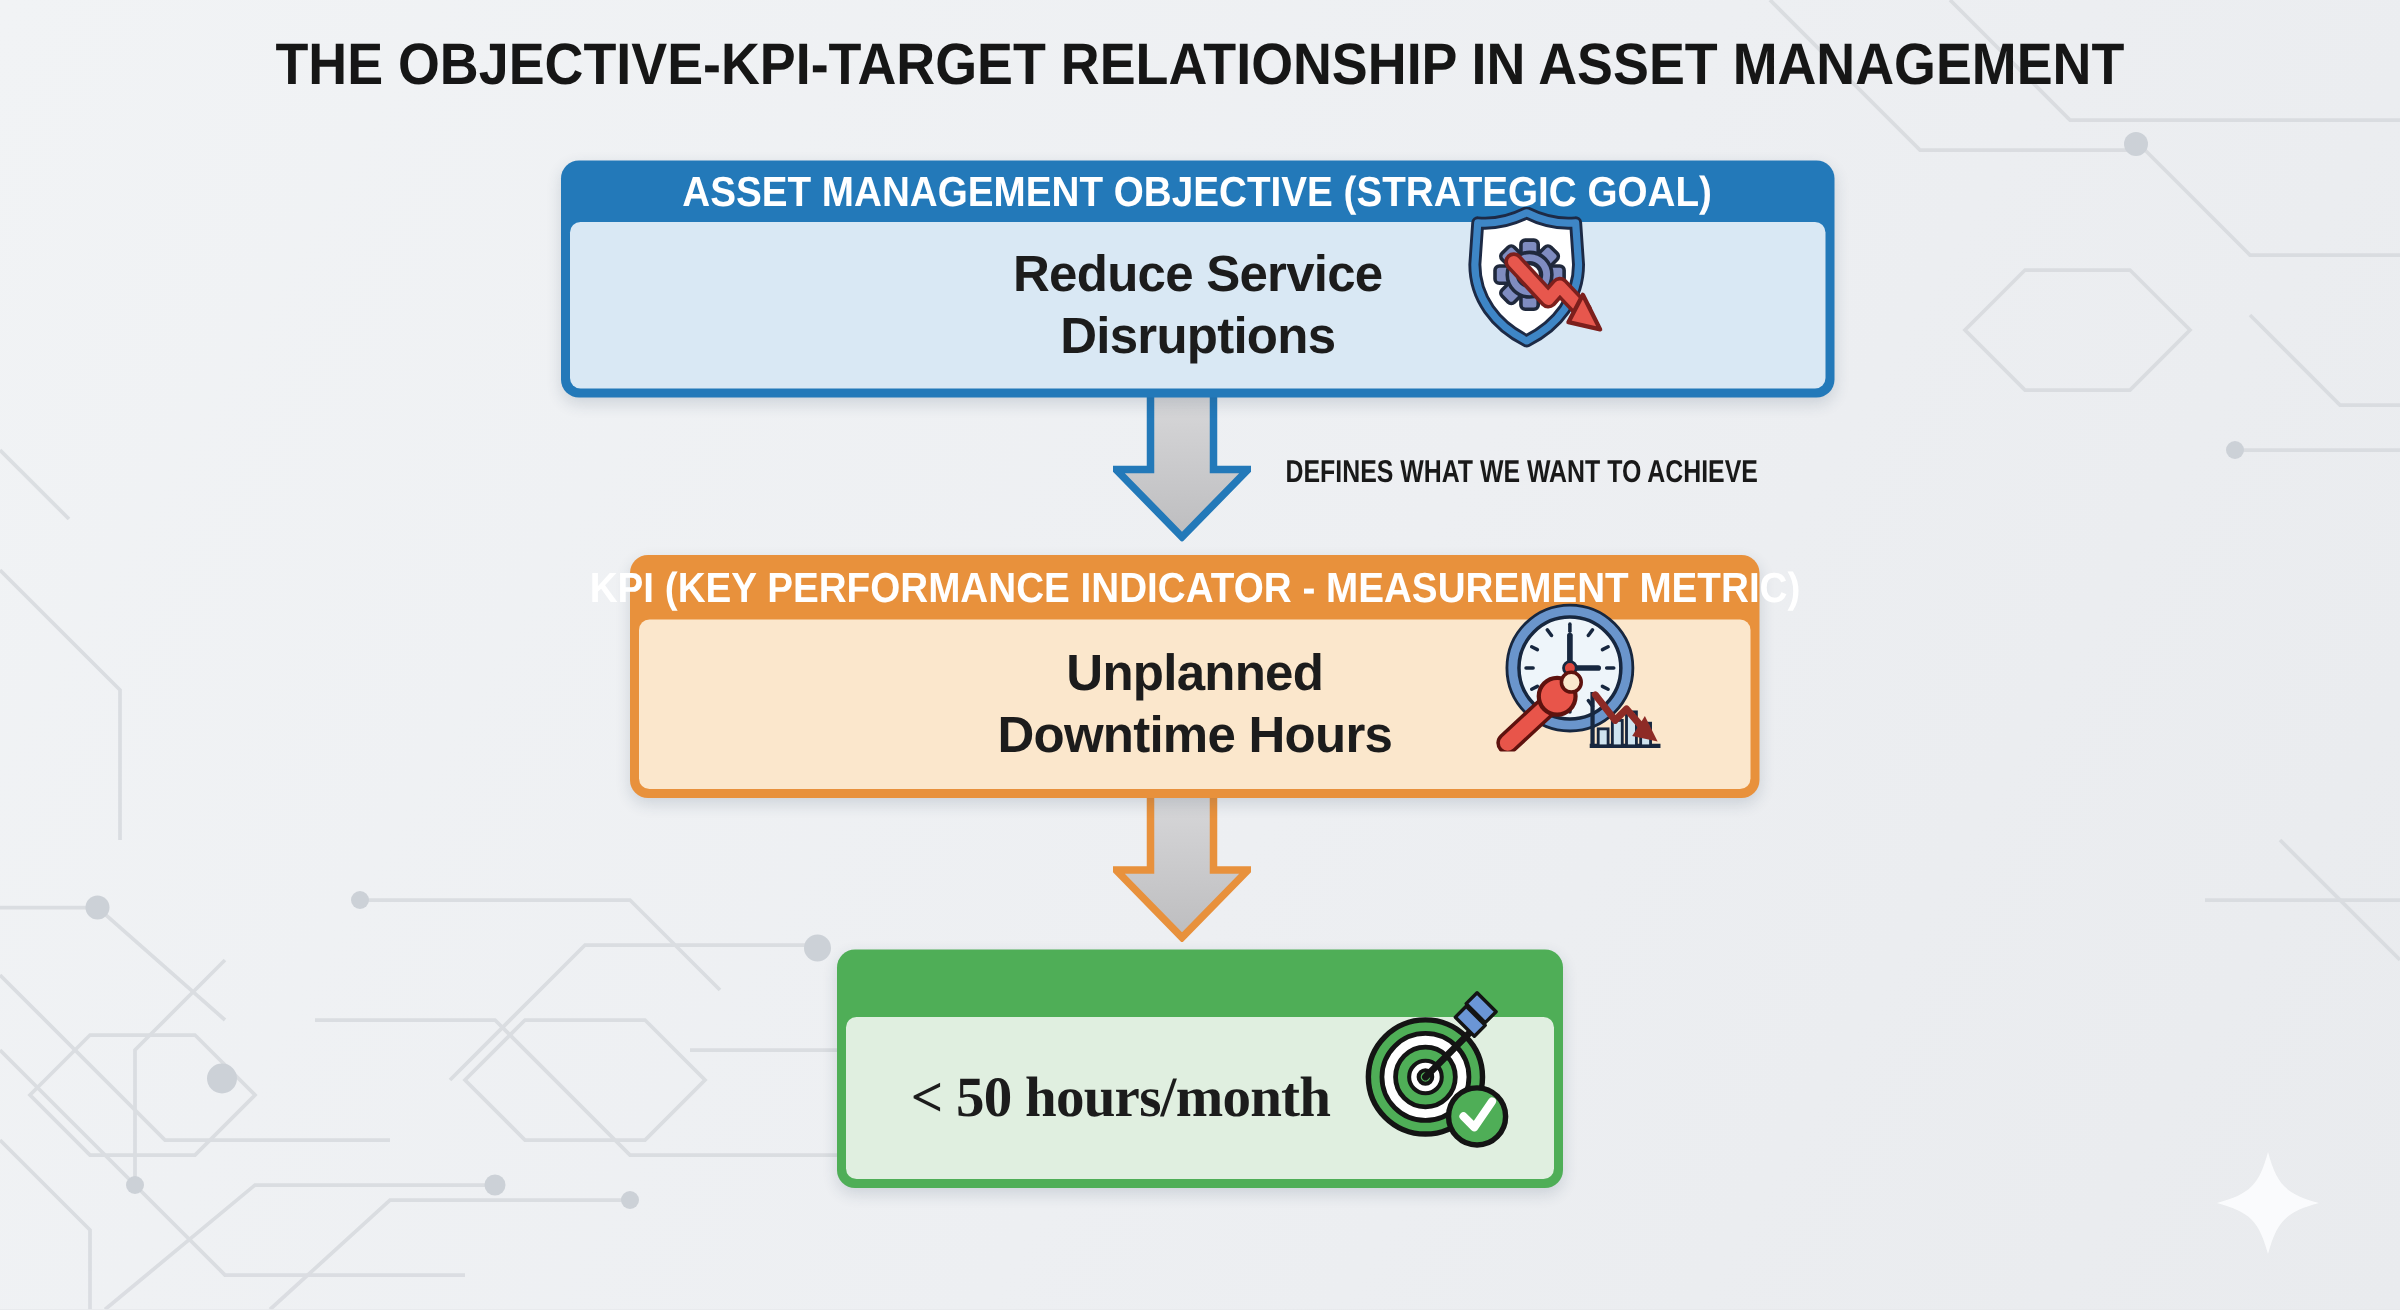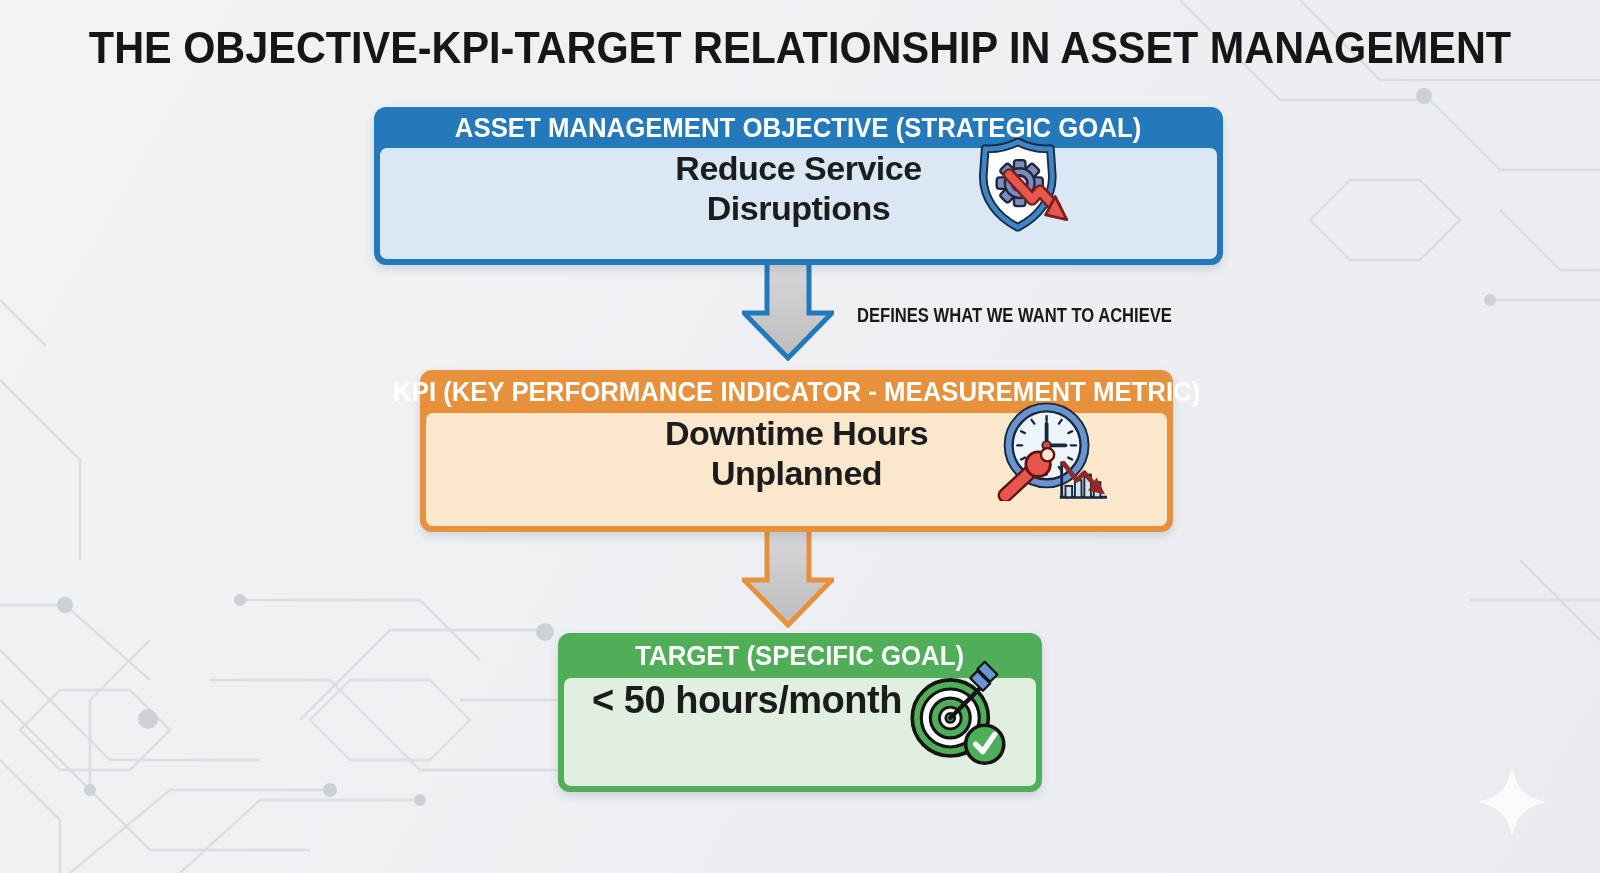--- a/index.html
+++ b/index.html
@@ -4,31 +4,31 @@
 <style>
   html,body{margin:0;padding:0;background:#e6e8eb;}
   .canvas{
     position:relative;width:1600px;height:873px;overflow:hidden;
     background:linear-gradient(120deg,#f1f3f5 0%,#edeff2 55%,#e9ebee 100%);
     font-family:"Liberation Sans",sans-serif;color:#1b1b1b;
   }
   .bg-svg{position:absolute;left:0;top:0;z-index:0;}
   .title{
     position:absolute;top:22px;left:0;width:100%;text-align:center;
-    font-size:45px;font-weight:700;color:#161616;z-index:2;white-space:nowrap;
+    font-size:39px;font-weight:700;color:#161616;z-index:2;white-space:nowrap;
   }
   .cond{display:inline-block;transform:scaleX(.92);transform-origin:center;}
   .box{position:absolute;z-index:3;border-radius:12px;box-shadow:0 4px 10px rgba(40,60,90,.16);}
   .box-header{
     position:absolute;top:0;left:0;right:0;display:flex;align-items:center;justify-content:center;
     color:#fff;font-weight:700;font-size:28px;white-space:nowrap;
   }
   .box-panel{
     position:absolute;left:6px;right:6px;bottom:6px;border-radius:7px;
-    display:flex;justify-content:center;
+    display:flex;align-items:center;justify-content:center;
   }
   .body-text{
     font-weight:700;text-align:center;line-height:1.18;color:#1c1c1c;letter-spacing:-0.5px;
   }
   .body-text span{display:block;}
   .side-icon{position:absolute;top:0;bottom:0;margin:auto;z-index:4;}
 
   .objective{left:374px;top:107px;width:849px;height:158px;background:#2379b9;}
   .objective .box-header{height:41px;}
   .objective .box-panel{top:41px;background:#d9e8f4;}
@@ -36,21 +36,21 @@
   .objective .side-icon{right:143px;height:96px;}
 
   .kpi{left:420px;top:370px;width:753px;height:162px;background:#e8913c;}
   .kpi .box-header{height:43px;border-radius:16px;}
   .kpi .box-panel{top:43px;background:#fbe7cc;}
   .kpi .body-text{font-size:34px;}
   .kpi .side-icon{right:62px;height:100px;}
 
   .target{left:558px;top:633px;width:484px;height:159px;background:#4fae57;}
   .target .box-header{height:45px;}
-  .target .box-panel{top:45px;background:#e0efe0;padding-right:106px;}
+  .target .box-panel{top:45px;background:#e0efe0;padding-right:106px;font-family:Liberation Serif, serif;}
   .target .body-text{font-size:38px;}
   .target .side-icon{right:30px;height:106px;}
 
   .arrow{position:absolute;left:742px;width:92px;height:100px;z-index:1;}
   .arrow1{top:261px;}
   .arrow2{top:528px;}
 
   .annot{
     position:absolute;z-index:2;font-weight:700;font-size:21px;color:#191919;white-space:nowrap;
   }
@@ -161,22 +161,22 @@
   <div class="annot annot1">
     <span class="ncond">DEFINES WHAT WE WANT TO ACHIEVE</span>
   </div>
 
   <section class="box kpi">
     <div class="box-header">
       <span class="cond">KPI (KEY PERFORMANCE INDICATOR - MEASUREMENT METRIC)</span>
     </div>
     <div class="box-panel">
       <div class="body-text">
+        <span>Unplanned</span>
         <span>Downtime Hours</span>
-        <span>Unplanned</span>
       </div>
     </div>
     <svg class="side-icon" viewBox="0 0 128 106" height="100">
       <circle cx="60" cy="47" r="44" fill="none" stroke="#17273f" stroke-width="3"></circle>
       <circle cx="60" cy="47" r="40" fill="#eaf2f9" stroke="#6a95cc" stroke-width="7"></circle>
       <circle cx="60" cy="47" r="36" fill="#eef5fa" stroke="#17273f" stroke-width="2.5"></circle>
       <g stroke="#17273f" stroke-width="2.5" stroke-linecap="round">
         <line x1="91" y1="47" x2="86" y2="47"></line>
           <line x1="87" y1="62" x2="83" y2="60"></line>
         <line x1="76" y1="74" x2="73" y2="70"></line>
@@ -207,23 +207,20 @@
           <rect x="110" y="86" width="7" height="16"></rect>
         </g>
         <polyline points="78,66 92,84 100,76 112,90" fill="none" stroke="#8e2b26" stroke-width="5" stroke-linecap="round" stroke-linejoin="round"></polyline>
         <polygon points="122,99 104,95 113,81" fill="#8e2b26"></polygon>
       </g>
     </svg>
   </section>
 
 
   <section class="box target">
-    <div class="box-header">
-      <span class="cond">TARGET (SPECIFIC GOAL)</span>
-    </div>
     <div class="box-panel">
       <div class="body-text">
         <span>&lt; 50 hours/month</span>
       </div>
     </div>
     <svg class="side-icon" viewBox="0 0 118 117" height="106">
       <circle cx="50" cy="64" r="42" fill="#4fae57" stroke="#141414" stroke-width="4"></circle>
       <circle cx="50" cy="64" r="32" fill="#ffffff" stroke="#141414" stroke-width="3.5"></circle>
       <circle cx="50" cy="64" r="22" fill="#4fae57" stroke="#141414" stroke-width="3.5"></circle>
       <circle cx="50" cy="64" r="12" fill="#ffffff" stroke="#141414" stroke-width="3"></circle>

